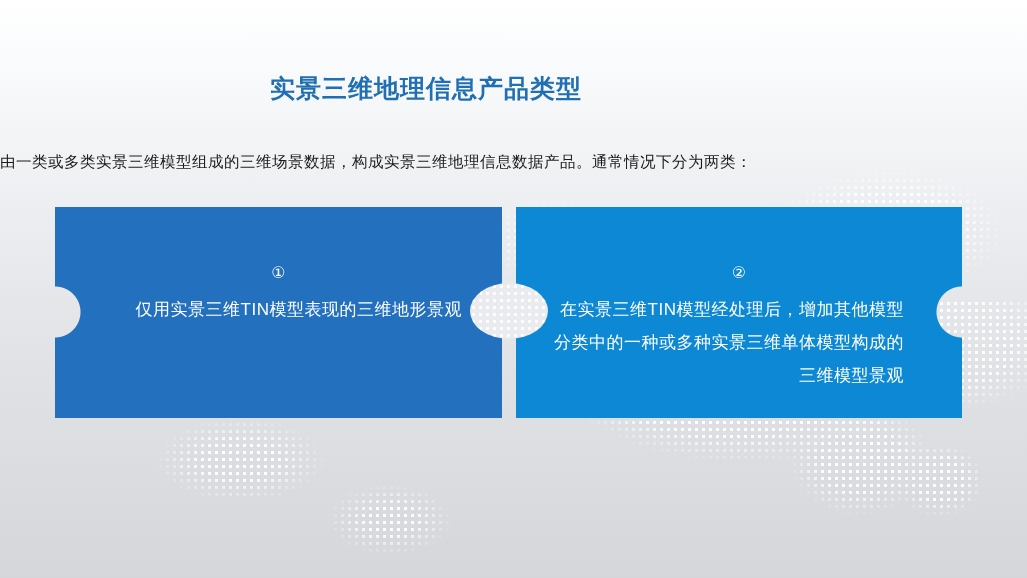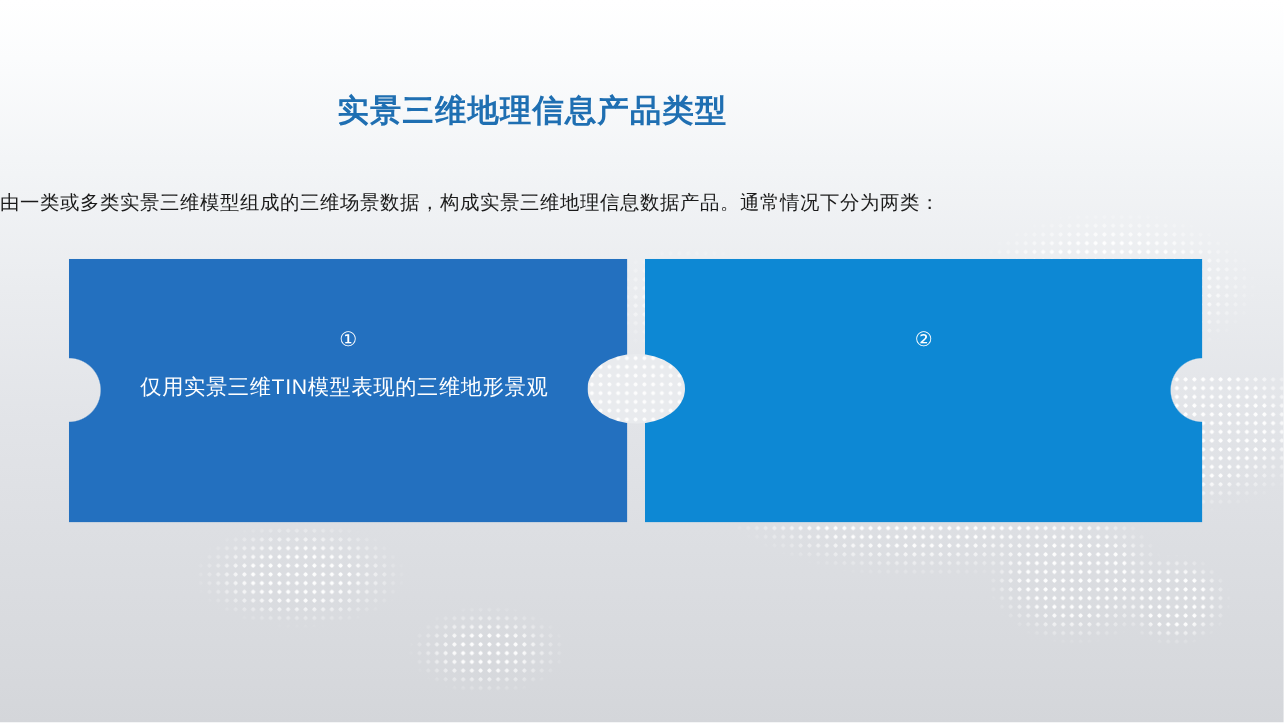--- a/index.html
+++ b/index.html
@@ -141,21 +141,21 @@
     font-size: 16px;
     text-align: center;
     line-height: 1;
     margin-bottom: 12px;
   }
   .panel-body {
     color: #ffffff;
     font-size: 17px;
     line-height: 33px;
     letter-spacing: .5px;
-    text-align: center;
+    text-align: right;
   }
   #panel-1 .panel-inner { justify-content: flex-start; padding-top: 58px; }
   #panel-2 .panel-inner { justify-content: flex-start; padding-top: 58px; }
   #panel-1 .panel-body { padding-right: 6px; }
   #panel-2 .panel-body { padding-right: 24px; }
 </style>
 </head>
 <body>
 
 <div id="slide">
@@ -172,18 +172,19 @@
   <div class="panel" id="panel-1">
     <div class="panel-inner">
       <div class="panel-number">①</div>
       <div class="panel-body">仅用实景三维TIN模型表现的三维地形景观</div>
     </div>
   </div>
 
   <div class="panel" id="panel-2">
     <div class="panel-inner">
       <div class="panel-number">②</div>
+      <div class="panel-body">在实景三维TIN模型经处理后，增加其他模型分类中的一种或多种实景三维单体模型构成的三维模型景观</div>
     </div>
   </div>
 
   <div id="gap-connector"></div>
 
 </div>
 
 </body></html>

